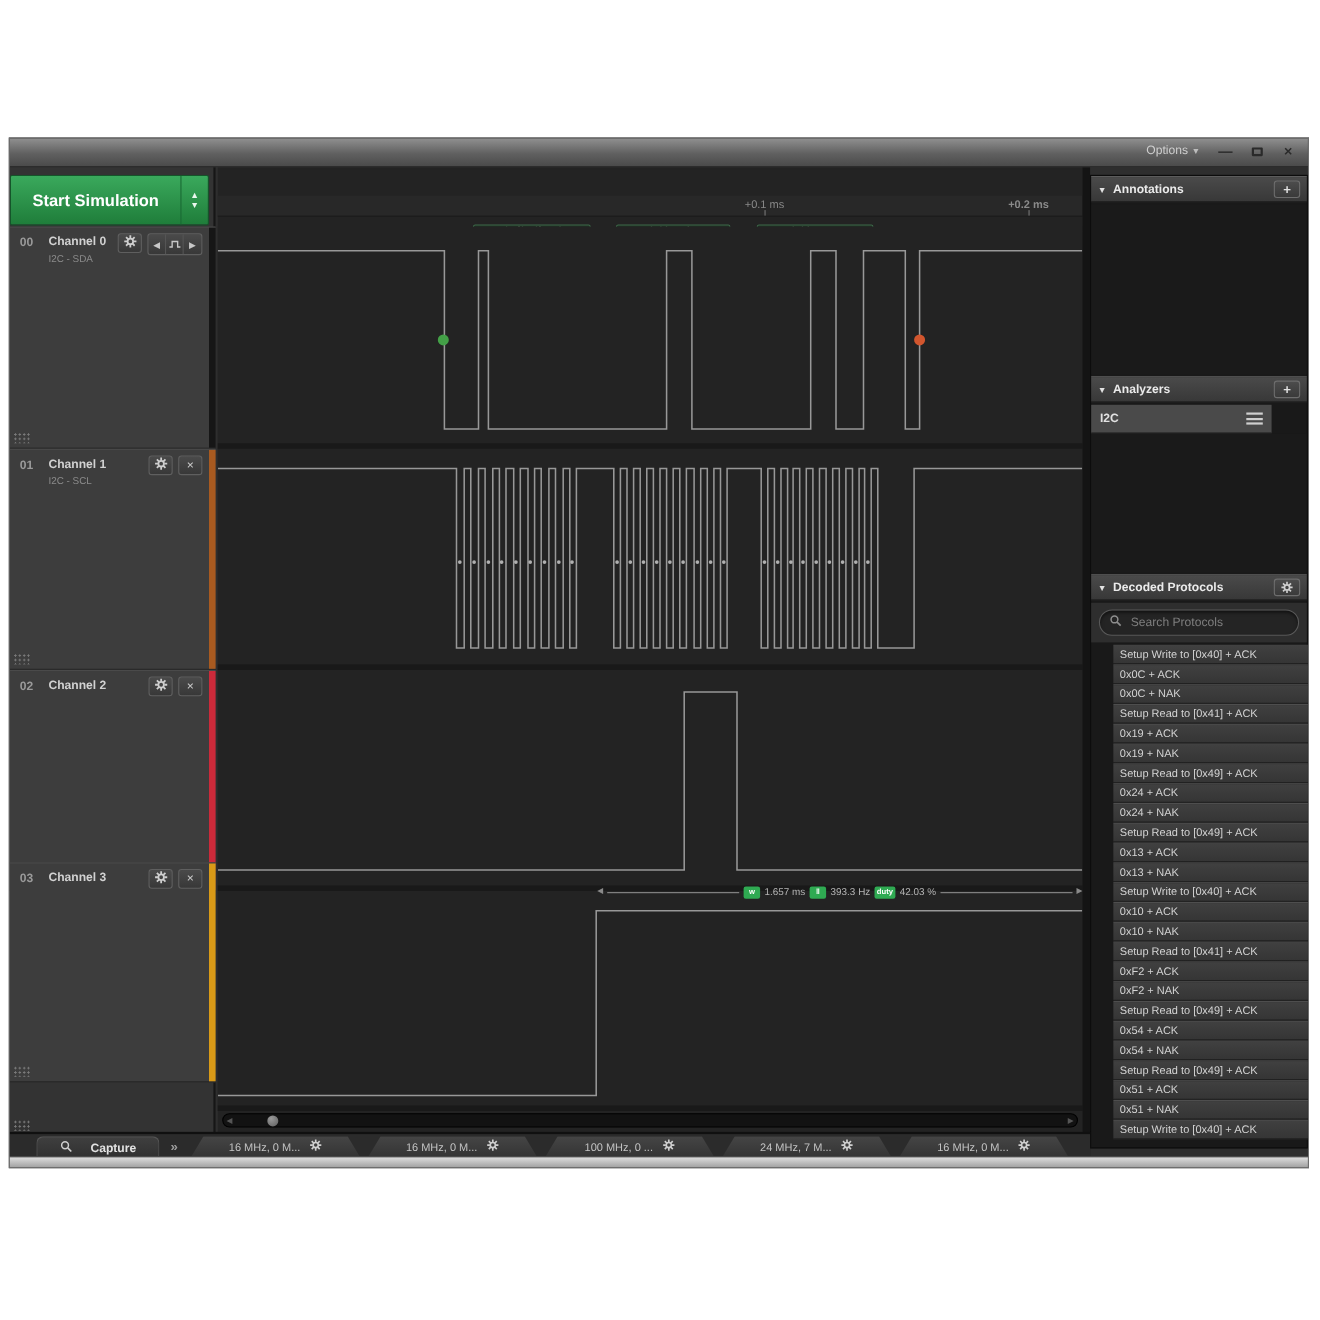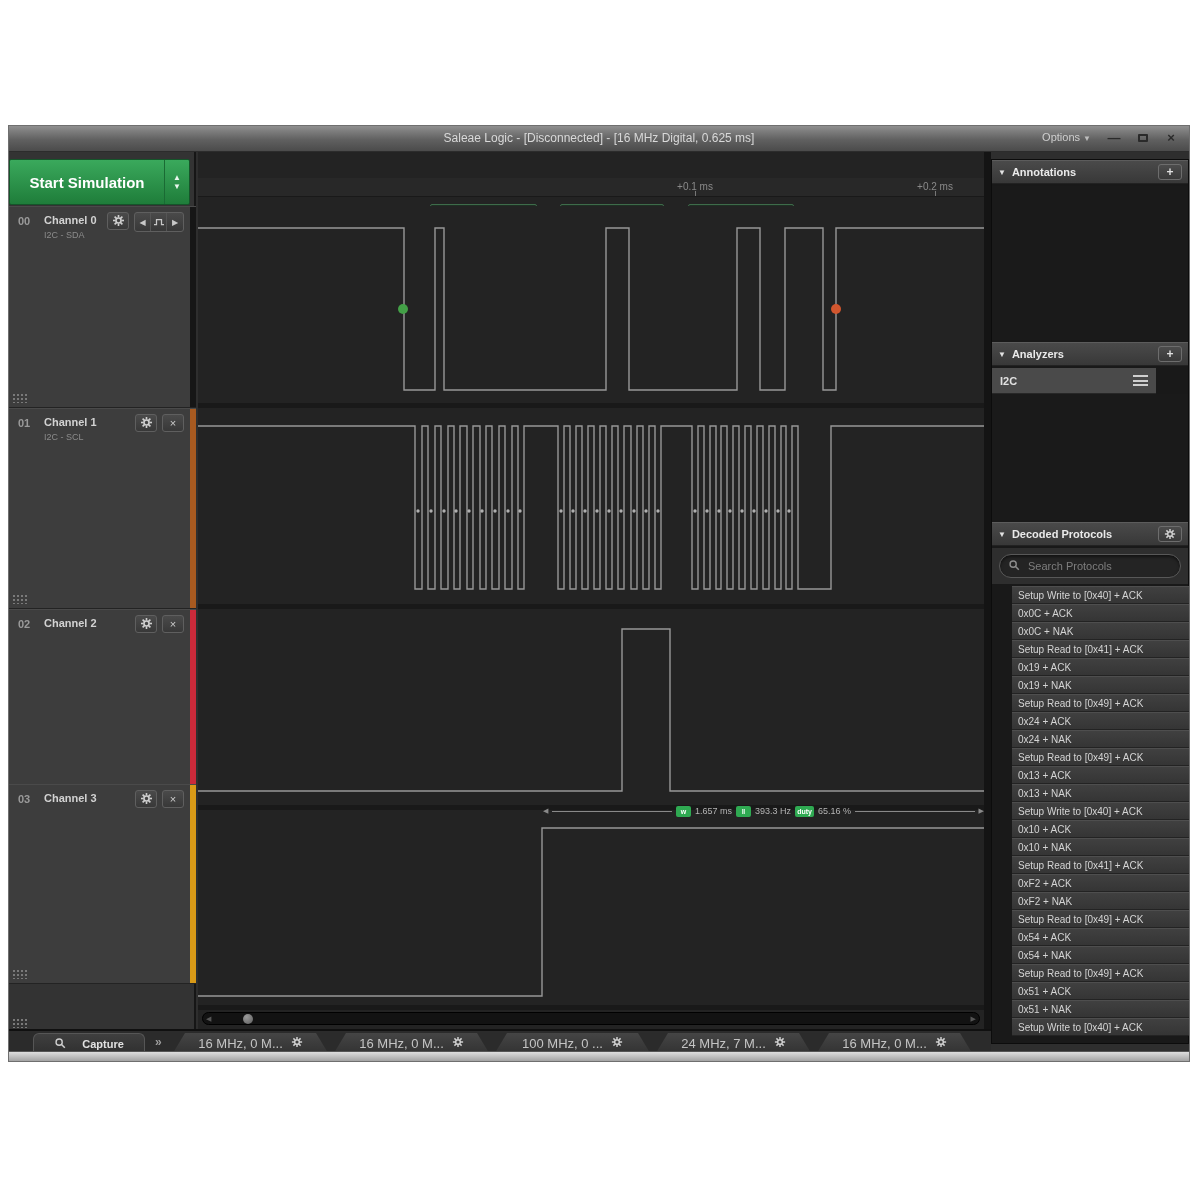--- a/index.html
+++ b/index.html
@@ -95,32 +95,31 @@
   
   #bottombar{position:absolute;left:0;top:877px;width:982px;height:22px;background:#2b2b2b;border-top:2px solid #101010;}
   #capture-tab{position:absolute;left:24px;top:2px;width:112px;height:20px;background:linear-gradient(#3f3f3f,#303030);
     border:1px solid #565656;border-bottom:none;border-radius:6px 6px 0 0;display:flex;align-items:center;justify-content:center;gap:16px;}
   #capture-tab svg{width:12px;height:12px;color:#cfcfcf;}
   #capture-label{color:#e2e2e2;font-size:11px;font-weight:bold;}
   #expand-btn{position:absolute;left:146px;top:4px;color:#9d9d9d;font-size:12px;font-weight:bold;}
   .dev-tab{position:absolute;top:2px;width:155px;height:20px;background:linear-gradient(#454545,#333333);
     clip-path:polygon(12px 0,calc(100% - 12px) 0,100% 100%,0 100%);
     display:flex;align-items:center;justify-content:center;gap:8px;}
-  .dev-tab .lbl{color:#c4c4c4;font-size:13px;white-space:nowrap;}
+  .dev-tab .lbl{color:#c4c4c4;font-size:10px;white-space:nowrap;}
   .dev-tab .gear-svg{width:12px;height:12px;color:#cfcfcf;}
   
   #frame-bottom{height:10px;background:linear-gradient(#dedede,#a3a3a3);border-top:1px solid #555;}
   .gear-svg{color:#cfcfcf;}
 </style>
 </head>
 <body>
 
 <div id="window">
   <div id="titlebar">
-    <div id="title-text">Saleae Logic - [Disconnected] - [16 MHz Digital, 0.625 ms]</div>
     <div id="options-btn">
       <span>Options</span> <span class="caret">▼</span>
     </div>
     <div class="winbtn" id="btn-min">—</div>
     <div class="winbtn" id="btn-max"><span class="boxglyph"></span></div>
     <div class="winbtn" id="btn-close">×</div>
   </div>
 
   <div id="content">
 
@@ -241,21 +240,21 @@
     <span class="grip"></span>
   </div>
 </div>
       <div class="grip" style="bottom:auto;top:866px;"></div>
     </div>
 
     <div id="wavecol">
       <div id="timeline2">
         <div class="tl-mark" style="left:462px;">+0.1 ms</div>
         <div class="tl-tick" style="left:497px;"></div>
-        <div class="tl-mark" style="left:702px;">+0.2 ms</div>
+        <div class="tl-mark" style="left:702px;font-weight:bold;">+0.2 ms</div>
         <div class="tl-tick" style="left:737px;"></div>
       </div>
       <div id="bubble-strip">
         <div id="bubble-line"></div>
       <div class="bubble" style="left: 232px; width: 107px;">Write [0x40] + ACK</div>
           <div class="bubble" style="left: 362px; width: 104px;">0x0C + ACK</div>
           <div class="bubble" style="left: 490px; width: 106px;">0x0C + NAK</div>
         </div>
 
       <div class="wave-row" style="top:54px;height:202px;">
@@ -310,21 +309,21 @@
 
       <div id="measure">
         <span class="m-arrow">◀</span>
         <span class="m-line"></span>
         <span id="measure-badges" style="display:flex;align-items:center;gap:4px;">
             <span class="m-badge">w</span>
             <span class="m-val">1.657 ms</span>
             <span class="m-badge">‖</span>
             <span class="m-val">393.3 Hz</span>
             <span class="m-badge">duty</span>
-            <span class="m-val">65.16 %</span>
+            <span class="m-val">42.03 %</span>
           </span>
         <span class="m-line"></span>
         <span class="m-arrow">▶</span>
       </div>
 
       <div id="hscroll">
         <span id="hs-left">◀</span>
         <span id="hs-right">▶</span>
         <div id="hs-thumb"></div>
       </div>

